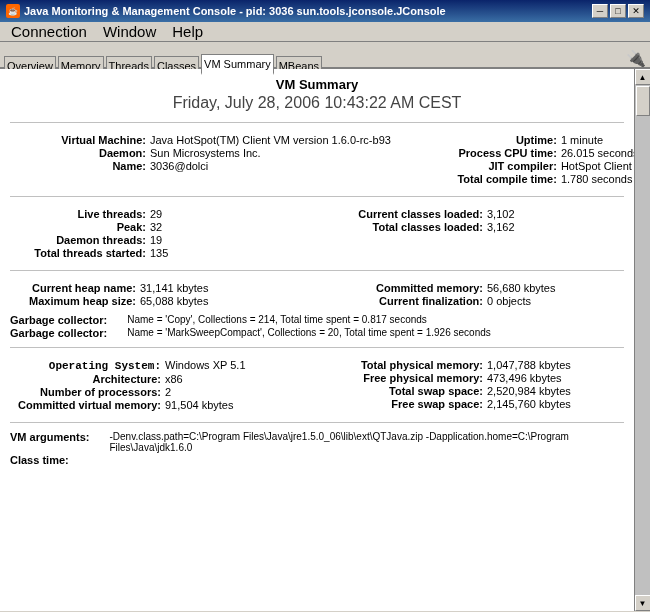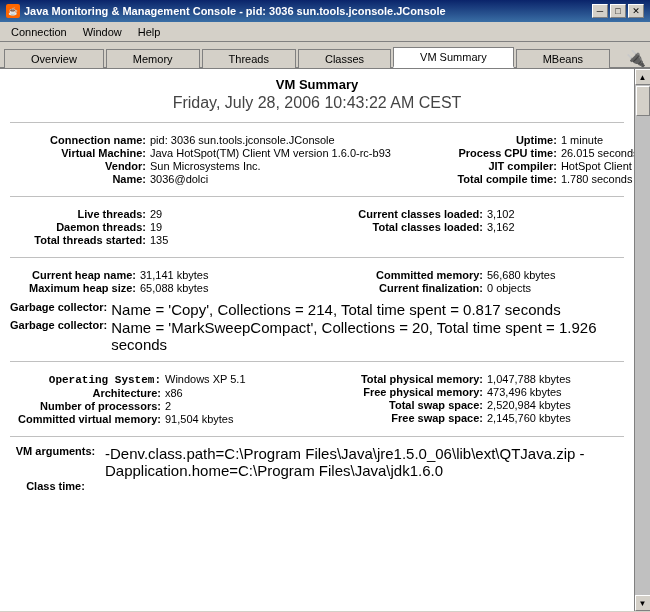--- a/index.html
+++ b/index.html
@@ -65,44 +65,44 @@
       background: #d4d0c8;
       border-bottom: 1px solid #808080;
       padding: 2px 4px;
       display: flex;
       align-items: center;
       gap: 2px;
       height: 20px;
     }
     .menu-item {
       padding: 1px 6px;
-      font-size: 11px;
+      font-size: 15px;
       cursor: pointer;
       border: 1px solid transparent;
     }
 
     
     .tab-bar {
       background: #d4d0c8;
       display: flex;
       align-items: flex-end;
       padding: 4px 4px 0 4px;
       border-bottom: 2px solid #808080;
       gap: 2px;
     }
     .tab {
-      padding: 3px 26px;
+      padding: 3px 2px;
       border: 1px solid #808080;
       border-bottom: none;
       background: #d4d0c8;
       cursor: pointer;
       font-size: 11px;
       color: #000;
       position: relative;
-      top: 1px;
+      top: 8px;
     }
     .tab.active {
       background: #ffffff;
       border-bottom: 2px solid #ffffff;
       font-weight: normal;
       z-index: 1;
     }
     .tab-right-icon {
       margin-left: auto;
       width: 20px;
@@ -219,29 +219,29 @@
       min-width: 170px;
       white-space: nowrap;
     }
 
     .vm-multiline-row {
       display: flex;
       margin: 1px 0;
     }
     .vm-multiline-label {
       font-weight: bold;
-      text-align: center;
+      text-align: left;
       min-width: 95px;
-      padding-right: 4px;
+      padding-right: 20px;
       white-space: nowrap;
       flex-shrink: 0;
     }
     .vm-multiline-value {
       flex: 1;
-      font-size: 15px;
+      font-size: 10px;
     }
   </style>
 </head>
 <body>
 
 <div class="title-bar">
   <div class="title-bar-left">
     <div class="title-bar-icon">☕</div>
     <span>Java Monitoring &amp; Management Console - pid: 3036 sun.tools.jconsole.JConsole</span>
   </div>
@@ -272,29 +272,25 @@
   <div class="content-area">
 
     <div class="vm-title">VM Summary</div>
     <div class="vm-date">Friday, July 28, 2006 10:43:22 AM CEST</div>
 
     <div class="section-divider"></div>
 
     <div class="info-grid">
       <div class="info-left">
         <div class="info-row">
-          <span class="info-label">Connection name:</span>
-          <span class="info-value">pid: 3036 sun.tools.jconsole.JConsole</span>
-        </div>
-        <div class="info-row">
           <span class="info-label">Virtual Machine:</span>
           <span class="info-value">Java HotSpot(TM) Client VM version 1.6.0-rc-b93</span>
         </div>
         <div class="info-row">
-          <span class="info-label">Vendor:</span>
+          <span class="info-label">Daemon:</span>
           <span class="info-value">Sun Microsystems Inc.</span>
         </div>
         <div class="info-row">
           <span class="info-label">Name:</span>
           <span class="info-value">3036@dolci</span>
         </div>
       </div>
       <div class="info-right">
         <div class="info-row">
           <span class="info-label-right">Uptime:</span>
@@ -315,20 +311,24 @@
       </div>
     </div>
 
     <div class="section-divider"></div>
 
     <div class="info-grid">
       <div class="info-left">
         <div class="info-row">
           <span class="info-label">Live threads:</span>
           <span class="info-value">29</span>
+        </div>
+        <div class="info-row">
+          <span class="info-label">Peak:</span>
+          <span class="info-value">32</span>
         </div>
         <div class="info-row">
           <span class="info-label">Daemon threads:</span>
           <span class="info-value">19</span>
         </div>
         <div class="info-row">
           <span class="info-label">Total threads started:</span>
           <span class="info-value">135</span>
         </div>
       </div>

